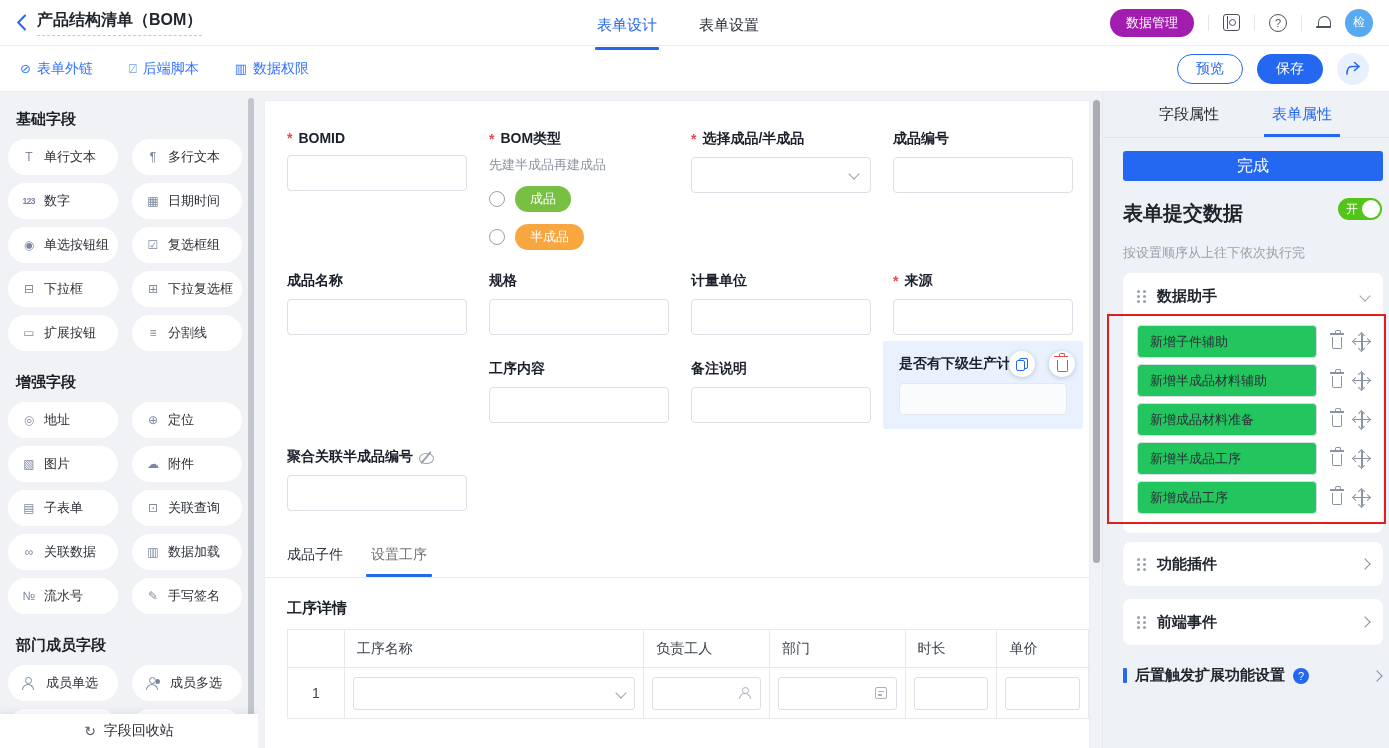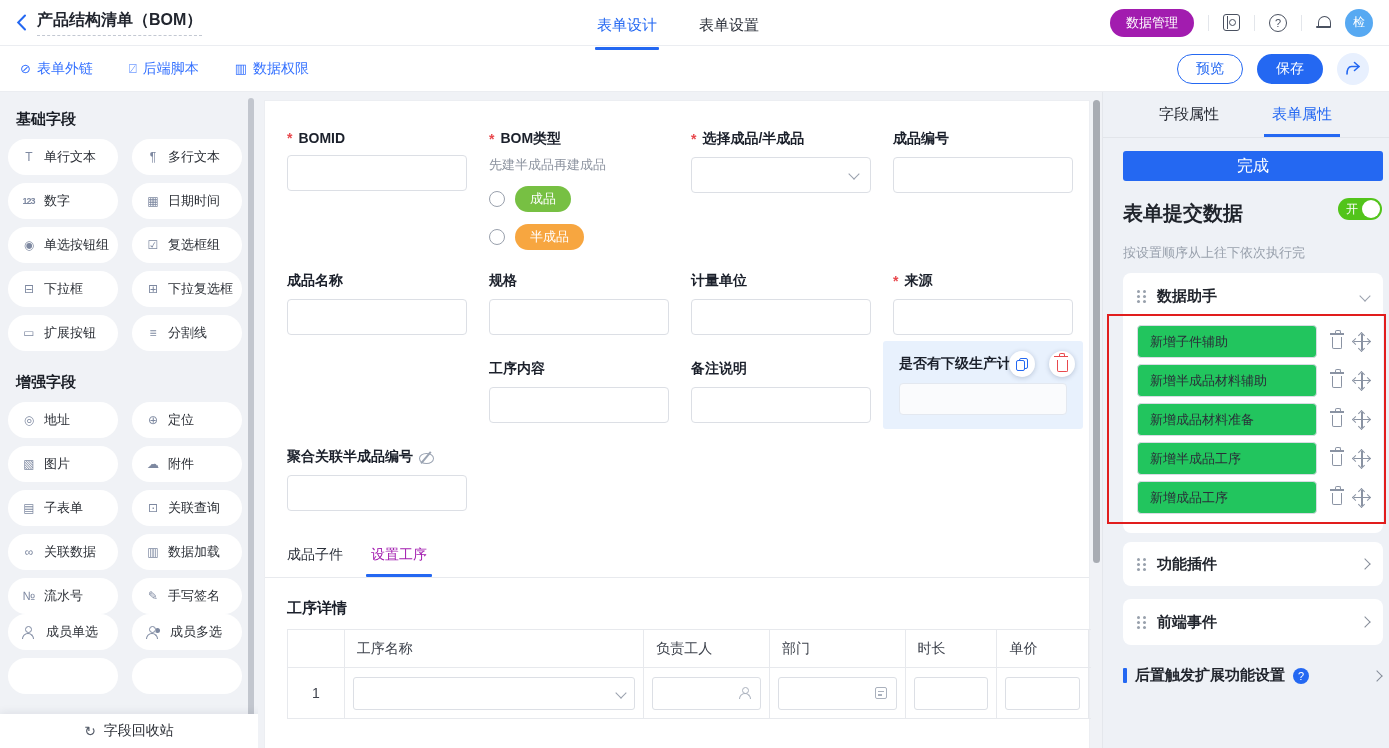--- a/index.html
+++ b/index.html
@@ -78,21 +78,21 @@
   .icon-trash{border:1.5px solid currentColor;border-top:none;border-radius:0 0 2px 2px}
   .icon-trash::before{content:"";position:absolute;top:-4px;left:-3.5px;width:14px;height:1.5px;background:currentColor}
   .icon-trash::after{content:"";position:absolute;top:-7px;left:1.5px;width:4px;height:2px;border:1.5px solid currentColor;border-bottom:none;border-radius:2px 2px 0 0}
   .t-red{color:#e8484d}
   .t-gray{color:#8a93a3}
   .icon-eyeoff{position:relative;width:17px;height:13px;display:inline-block}
   .icon-eyeoff::before{content:"";position:absolute;left:1px;top:2px;width:13px;height:9px;border:1.5px solid #9aa3b2;border-radius:50%}
   .icon-eyeoff::after{content:"";position:absolute;left:7px;top:-1px;width:1.5px;height:15px;background:#9aa3b2;transform:rotate(40deg)}
   .subtabs{position:absolute;left:22px;top:445px;display:flex;gap:28px}
   .stab{position:relative;font-size:14px;color:#2b303a;padding-bottom:13px;cursor:pointer}
-  .stab.active{color:#a21caf}
+  .stab.active{color:#737373}
   .stab.active::after{content:"";position:absolute;left:-5px;right:-5px;bottom:0;height:3px;background:#2468f2;border-radius:1px}
   .subtab-line{position:absolute;left:0;right:0;top:476px;height:1px;background:#e8eaee}
   .tbl-title{position:absolute;left:22px;top:498px;font-size:15px;font-weight:bold;color:#1b202b}
   .tbl-wrap{position:absolute;left:22px;top:528px;width:804px;height:90px;overflow:hidden}
   .tbl{width:900px;border:1px solid #e7e9ed}
   .tr{display:flex}
   .tr.head{height:38px;border-bottom:1px solid #e7e9ed}
   .tr.body{height:50px}
   .tc{display:flex;align-items:center;padding-left:12px;font-size:14px;color:#3e434d;border-left:1px solid #e7e9ed;overflow:hidden;white-space:nowrap}
   .tc:first-child{border-left:none;justify-content:center;padding-left:0}
@@ -278,20 +278,21 @@
       <div class="pill">
           <span class="g">№</span>
           <span>流水号</span>
         </div>
       <div class="pill">
           <span class="g">✎</span>
           <span>手写签名</span>
         </div>
     </div>
 
+    <div class="sb-heading mt">部门成员字段</div>
     <div class="pill-grid">
       <div class="pill">
           <span class="person"></span>
           <span>成员单选</span>
         </div>
       <div class="pill">
           <span class="person multi"></span>
           <span>成员多选</span>
         </div>
       <div class="pill"></div>

